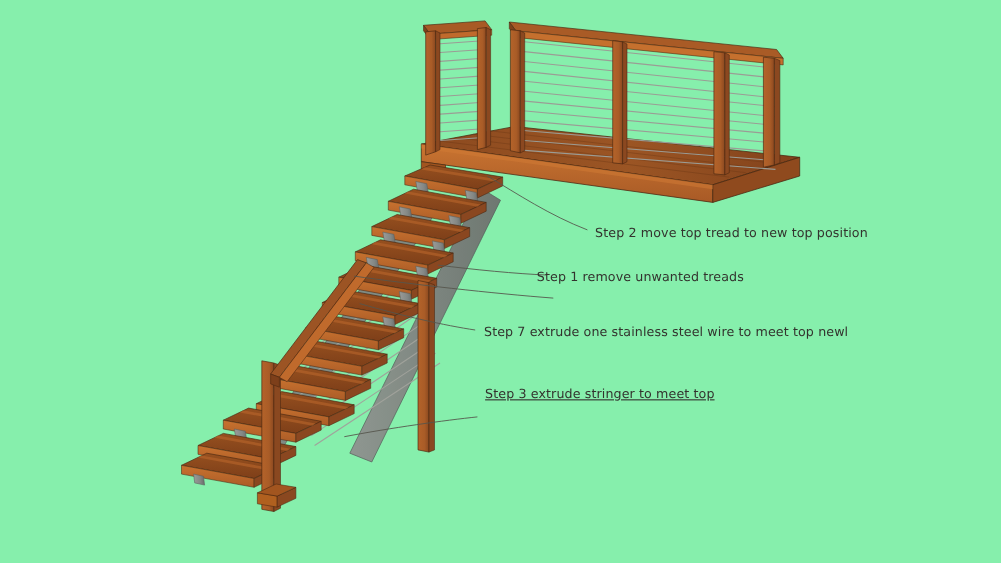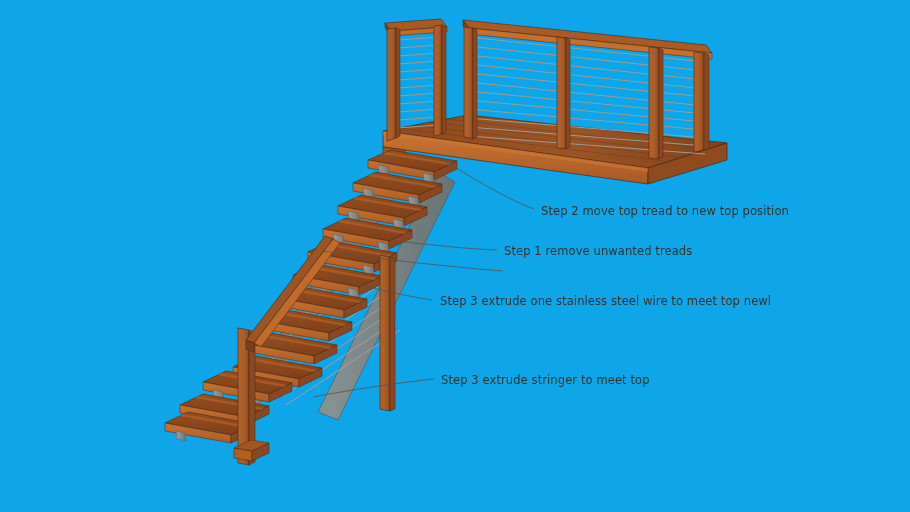--- a/index.html
+++ b/index.html
@@ -4,21 +4,21 @@
 <style>
   html, body {
     margin: 0;
     padding: 0;
     background: #d3d2b9;
   }
   #canvas {
     position: relative;
     width: 910px;
     height: 512px;
-    background: #0ea5e9;
+    background: #86efac;
     overflow: hidden;
     font-family: "DejaVu Sans", sans-serif;
   }
   #scene {
     position: absolute;
     left: 0; top: 0;
     width: 910px;
     height: 512px;
   }
   .anno-text {
@@ -347,20 +347,20 @@
       <path d="M 443,160 C 470,176 500,196 534,209"></path>
       <path d="M 398,241 C 430,245 470,249 497,250"></path>
       <path d="M 322,251 C 370,258 450,267 503,271"></path>
       <path d="M 327,276 C 365,287 405,296 432,300"></path>
       <path d="M 313,397 C 355,389 405,382 434,379"></path>
     </g>
   </svg>
 
   <div class="anno-text" style="left:541px; top:204px;">Step 2 move top tread to new top position</div>
 
-  <div class="anno-text" style="left:504px; top:244px;">Step 1 remove unwanted treads</div>
-
-
-  <div class="anno-text" style="left:440px; top:294px;">Step 3 extrude one stainless steel wire to meet top newl</div>
-
-  <div class="anno-text" style="left:441px; top:373px;">Step 3 extrude stringer to meet top</div>
+  <div class="anno-text" style="left:488px; top:244px;">Step 1 remove unwanted treads</div>
+
+
+  <div class="anno-text" style="left:440px; top:294px;">Step 7 extrude one stainless steel wire to meet top newl</div>
+
+  <div class="anno-text" style="left:441px; top:351px;text-decoration:underline;">Step 3 extrude stringer to meet top</div>
 
 </div>
 
 </body></html>

